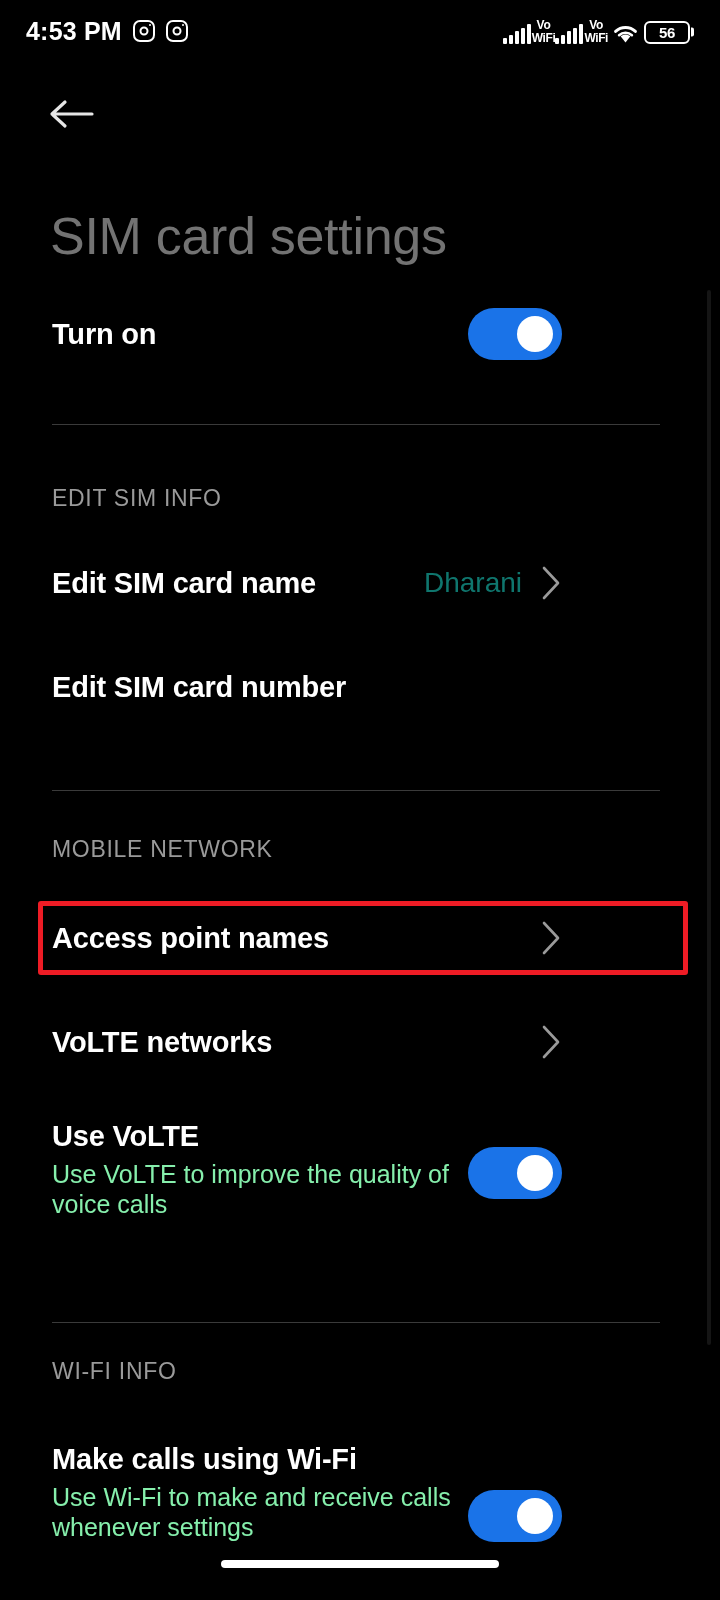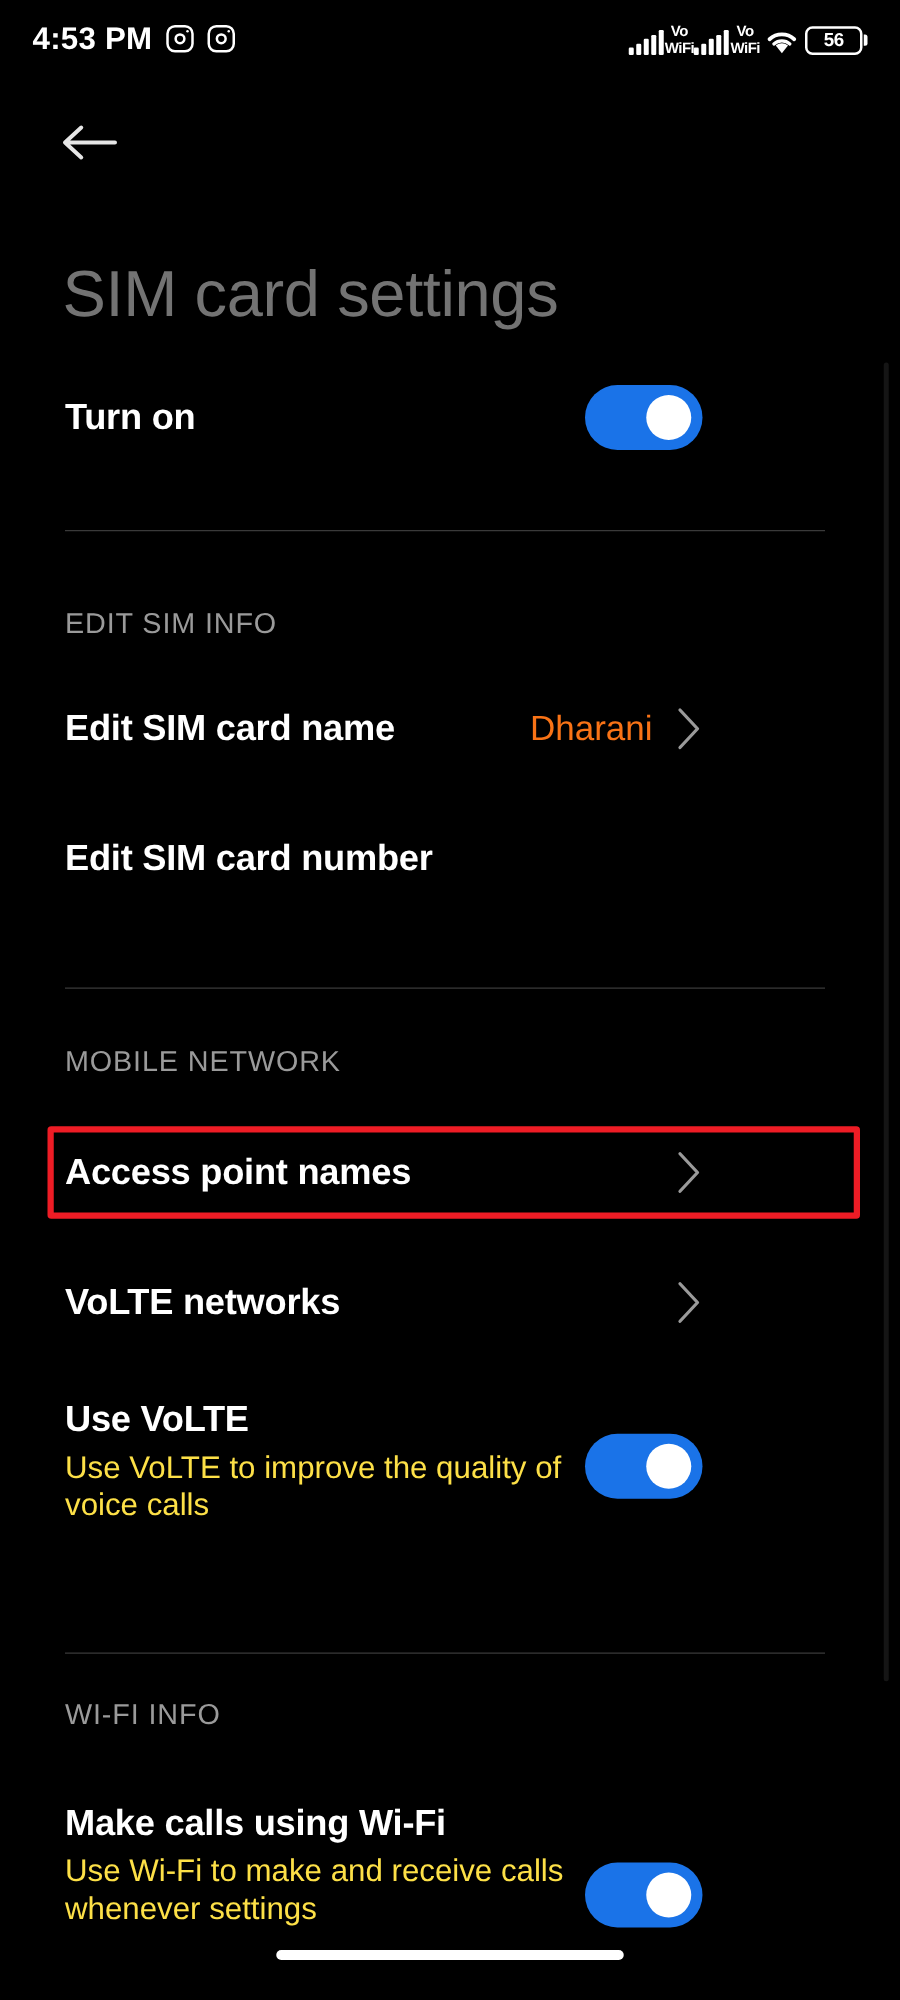--- a/index.html
+++ b/index.html
@@ -76,25 +76,25 @@
     position:absolute; left:0; width:624px;
     display:flex; align-items:center; justify-content:space-between;
     padding:0 62px 0 52px;
   }
   .row .labels{ display:flex; flex-direction:column; }
   .row .title{
     color:#ffffff; font-size:29px; font-weight:700; letter-spacing:-.2px;
     white-space:nowrap;
   }
   .row .subtitle{
-    color:#fde047; font-size:25px; font-weight:400; line-height:1.2;
+    color:#86efac; font-size:25px; font-weight:400; line-height:1.2;
     margin-top:6px; max-width:470px;
   }
   .row .value{
-    color:#f97316; font-size:28px; font-weight:400; margin-right:18px;
+    color:#0f766e; font-size:28px; font-weight:400; margin-right:18px;
     white-space:nowrap;
   }
   .right-group{ display:flex; align-items:center; }
 
   
   .section-head{
     position:absolute; left:52px;
     color:#9a9a9a; font-size:23px; font-weight:400; letter-spacing:.7px;
     white-space:nowrap;
   }

